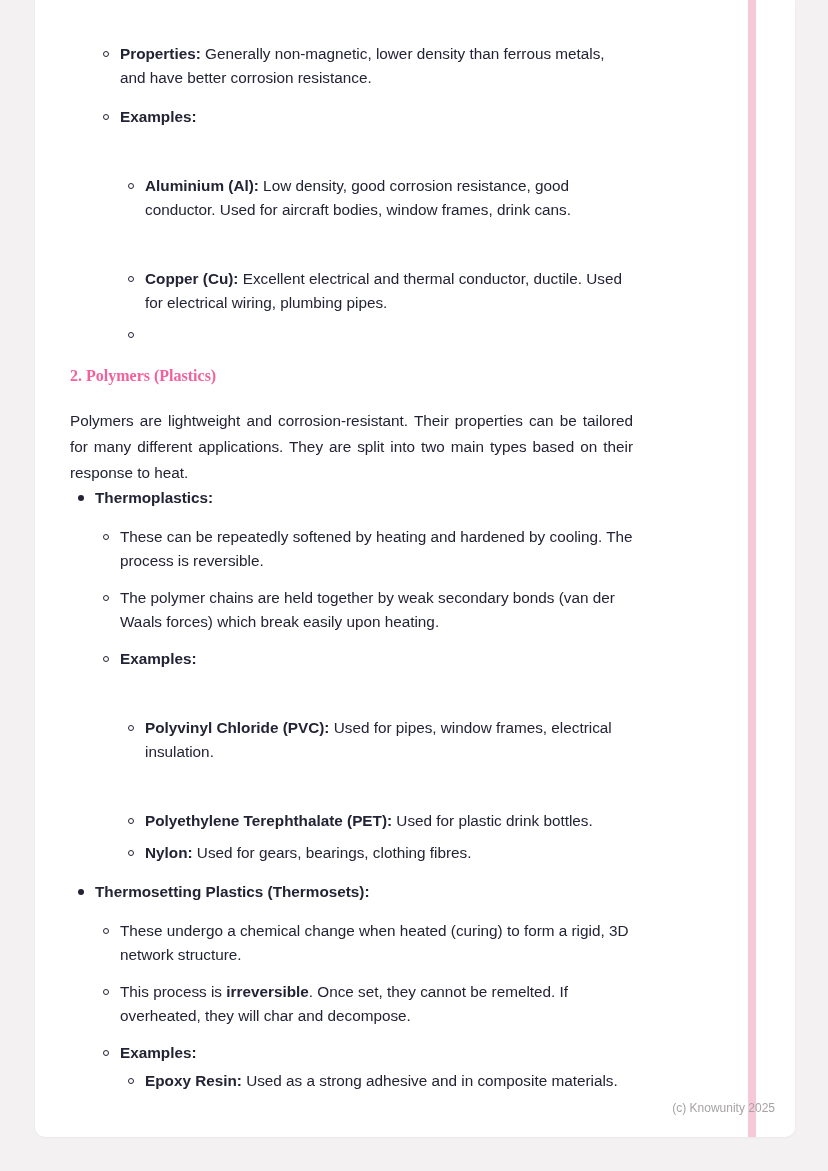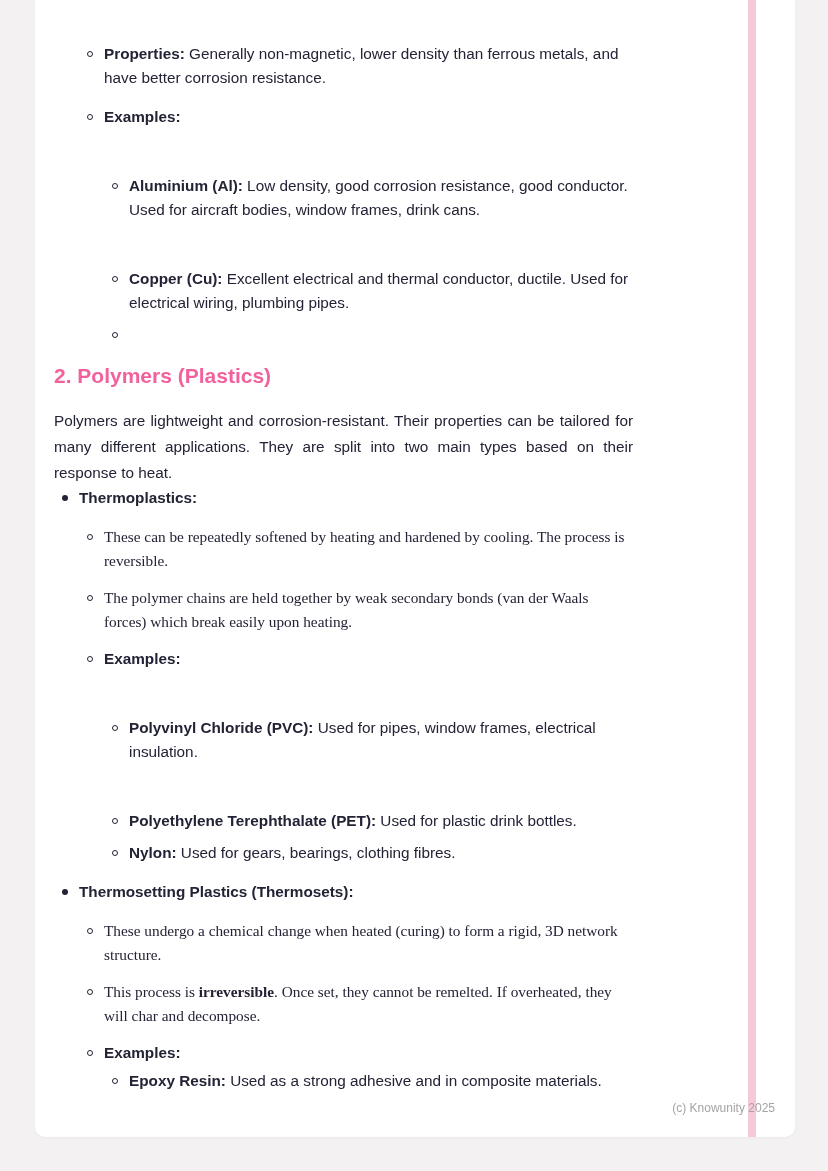--- a/index.html
+++ b/index.html
@@ -24,48 +24,49 @@
     position: absolute;
     left: 713px; top: 0;
     width: 8px; height: 100%;
     background: var(--stripe, #f7c9d6);
     z-index: 1;
   }
   .content {
     position: relative;
     z-index: 2;
     width: 598px;
-    padding: 42px 0 0 19px;
+    padding: 42px 0 0 35px;
     font-size: 15.3px;
     line-height: 24px;
   }
   .li { display: flex; align-items: flex-start; }
   .li-text { flex: 1 1 auto; }
   .marker {
     flex: 0 0 auto;
     width: 6px; height: 6px;
     border-radius: 50%;
     margin: 9px 11px 0 0;
   }
   .marker.hollow { border: 1.4px solid var(--text, #232336); background: transparent; }
   .marker.filled { background: var(--text, #232336); }
   .lvl1 { padding-left: 8px; justify-content: center; }
   .lvl2 { padding-left: 33px; }
   .lvl3 { padding-left: 58px; }
   .mb-xs { margin-bottom: 4px; }
   .mb-sm { margin-bottom: 8px; margin-top: 45px; }
-  .mb-md { margin-bottom: 13px; font-family: Liberation Serif, serif; }
+  .mb-md { margin-bottom: 13px; }
   .mb-lg { margin-bottom: 15px; }
   b { font-weight: 700; }
   .h2 {
     color: var(--accent, #f2619d);
-    font-size: 21px;
+    font-size: 16px;
     font-weight: 700;
     line-height: 28px;
     margin: 24px 0 18px 0;
+    font-family: Liberation Serif, serif;
   }
   .para {
     text-align: justify;
     line-height: 26px;
   }
   .footer {
     position: absolute;
     right: 20px; bottom: 22px;
     font-size: 12px;
     color: #a6a3a4;

